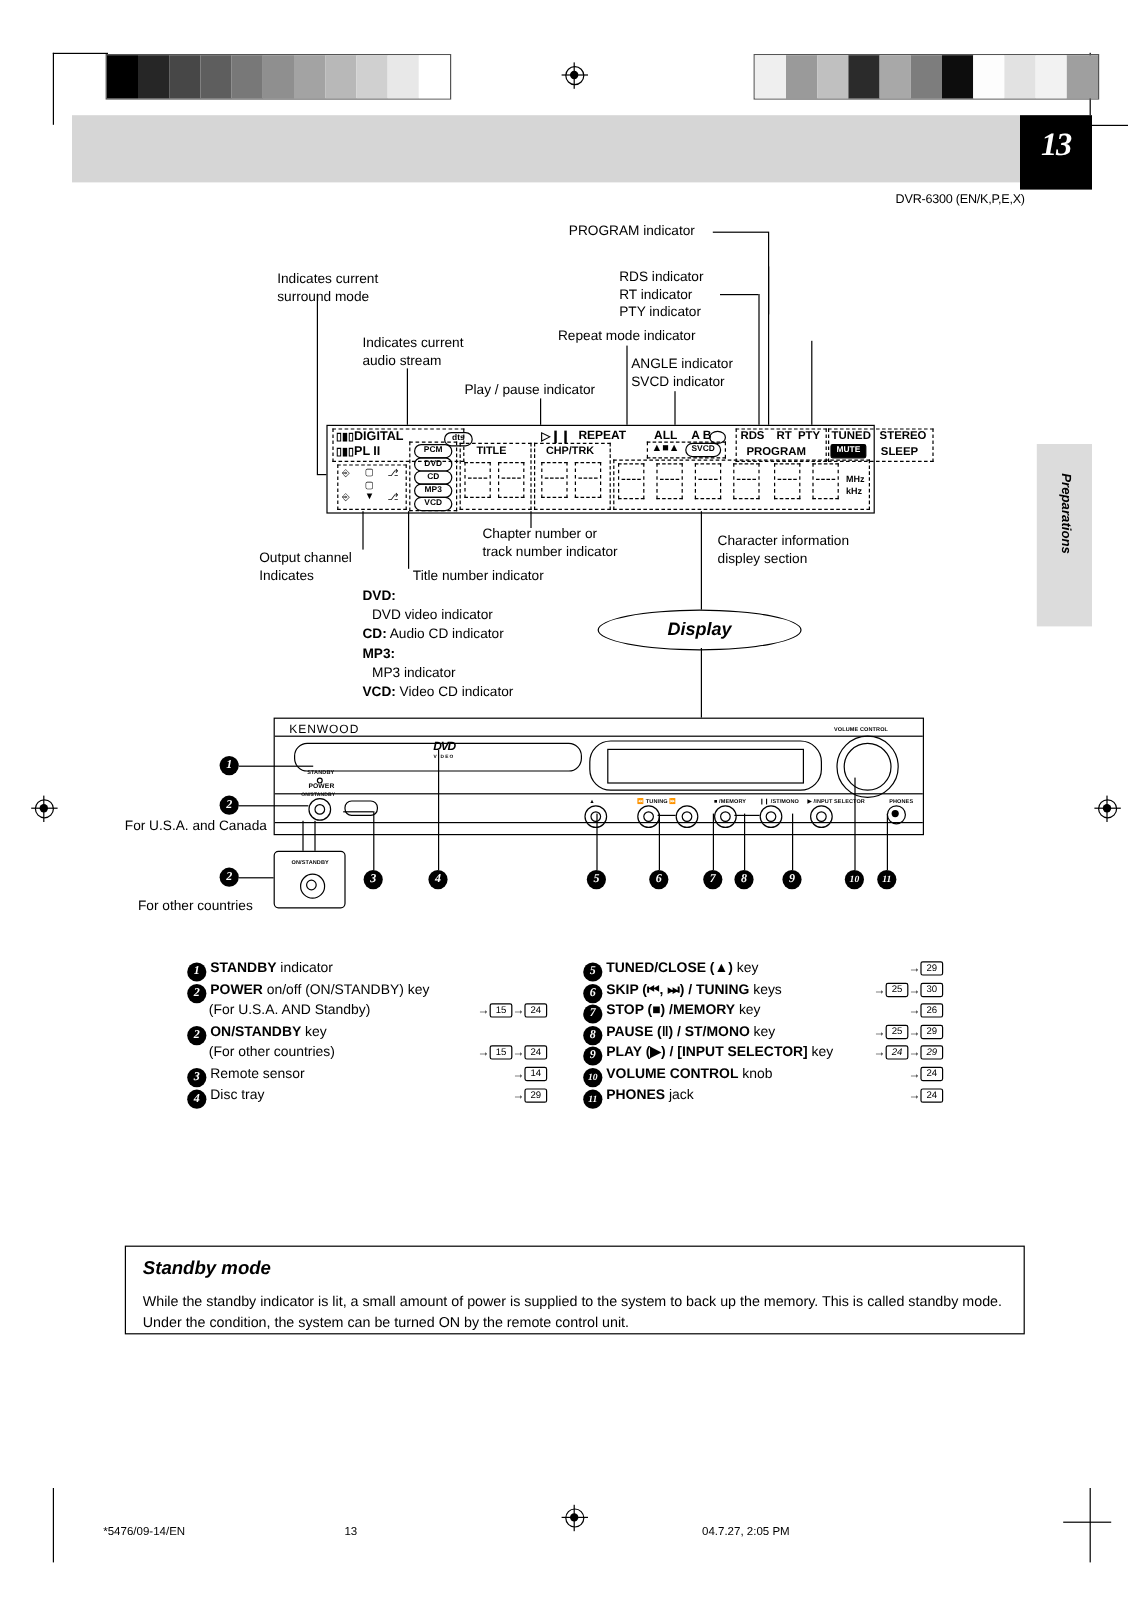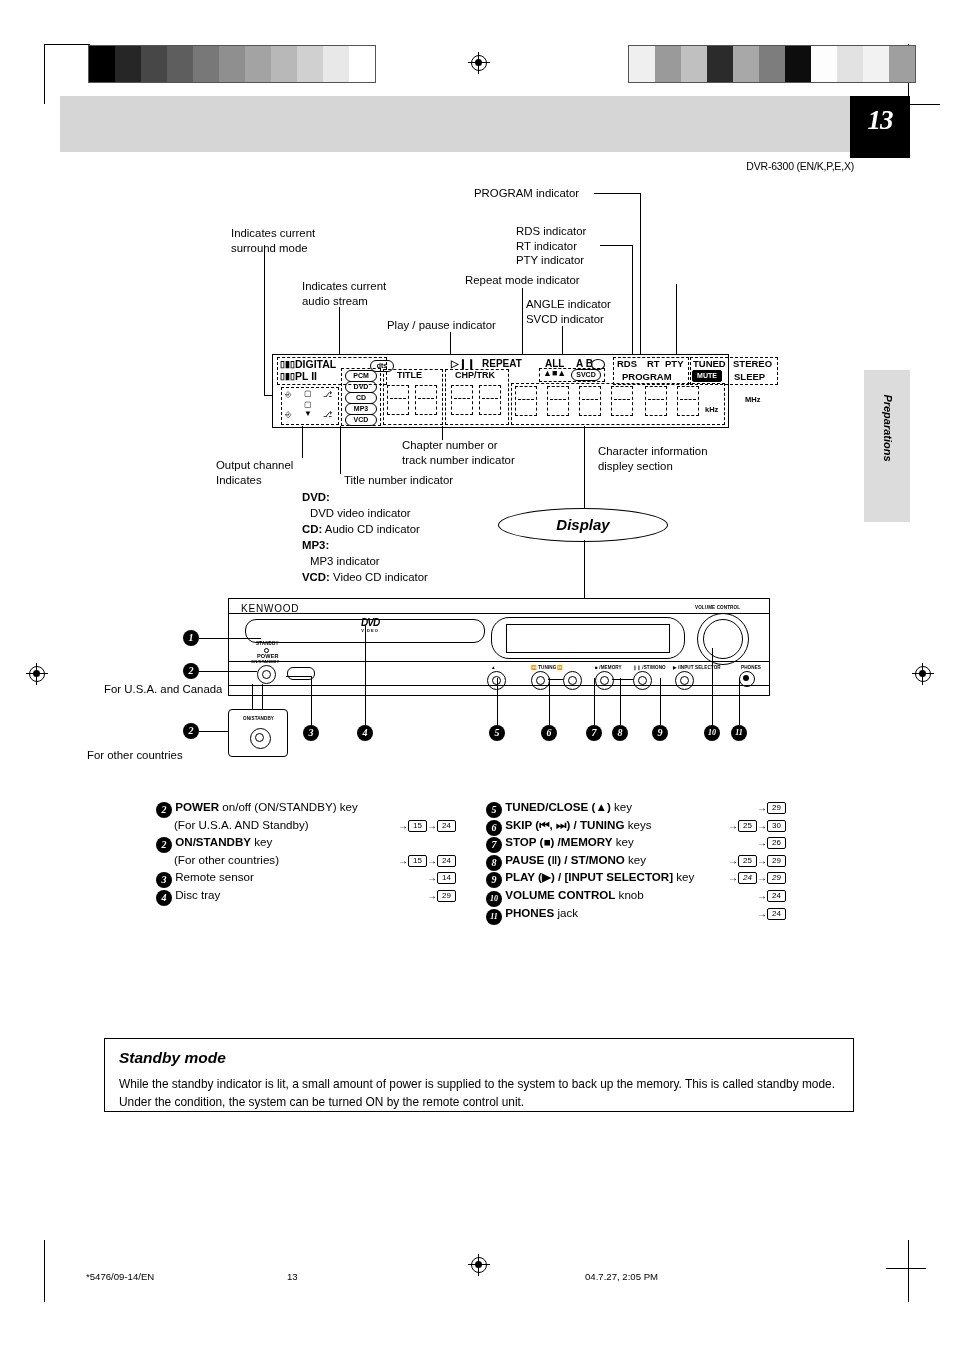--- a/index.html
+++ b/index.html
@@ -283,21 +283,21 @@
     <div class="dtxt" style="left:461px;top:16px;font-size:9.5px;">SLEEP</div>
 
     <div class="dash" style="left:238px;top:28px;width:212px;height:40px;"></div>
     <div class="segbox" style="left:242px;top:31px;"></div>
     <div class="segbox" style="left:274px;top:31px;"></div>
     <div class="segbox" style="left:306px;top:31px;"></div>
     <div class="segbox" style="left:338px;top:31px;"></div>
     <div class="segbox" style="left:372px;top:31px;"></div>
     <div class="segbox" style="left:404px;top:31px;"></div>
 
-    <div class="dtxt" style="left:432px;top:40px;font-size:7.5px;margin-left:40px;">MHz</div>
+    <div class="dtxt" style="left:432px;top:40px;font-size:7.5px;">MHz</div>
     <div class="dtxt" style="left:432px;top:50px;font-size:7.5px;">kHz</div>
   </div>
 
   <div class="ln lnv" style="left:302px;top:426px;height:32px;"></div>
   <div class="ln lnv" style="left:340px;top:426px;height:48px;"></div>
   <div class="ln lnv" style="left:442px;top:426px;height:14px;"></div>
   <div class="ln lnv" style="left:584px;top:426px;height:14px;"></div>
   <div class="ln lnv" style="left:584px;top:440px;height:68px;"></div>
   <div class="ln lnv" style="left:584px;top:540px;height:92px;"></div>
 
@@ -374,21 +374,21 @@
   </div>
 
   <div style="position:absolute;left:228px;top:709px;width:58px;height:46px;border:1.3px solid #000;border-radius:4px;background:#fff;">
     <div class="micro" style="left:14px;top:6px;">ON/STANDBY</div>
     <div class="btn" style="left:21px;top:18px;width:19px;height:19px;"></div>
   </div>
   <div class="ln lnv" style="left:252px;top:684px;height:25px;"></div>
   <div class="ln lnv" style="left:262px;top:684px;height:25px;"></div>
 
   <div class="co" style="left:104px;top:682px;">For U.S.A. and Canada</div>
-  <div class="co" style="left:87px;top:748px;">For other countries</div>
+  <div class="co" style="left:115px;top:748px;">For other countries</div>
 
   <div class="bull" style="left:183px;top:630px;">1</div>
   <div class="bull" style="left:183px;top:663px;">2</div>
   <div class="bull" style="left:183px;top:723px;">2</div>
   <div class="bull" style="left:303px;top:725px;">3</div>
   <div class="bull" style="left:357px;top:725px;">4</div>
   <div class="bull" style="left:489px;top:725px;">5</div>
   <div class="bull" style="left:541px;top:725px;">6</div>
   <div class="bull" style="left:586px;top:725px;">7</div>
   <div class="bull" style="left:612px;top:725px;">8</div>
@@ -404,20 +404,21 @@
   <div class="ln lnv" style="left:365px;top:625px;height:100px;"></div>
   <div class="ln lnv" style="left:497px;top:678px;height:47px;"></div>
   <div class="ln lnv" style="left:549px;top:678px;height:47px;"></div>
   <div class="ln lnv" style="left:594px;top:678px;height:47px;"></div>
   <div class="ln lnv" style="left:620px;top:678px;height:47px;"></div>
   <div class="ln lnv" style="left:660px;top:678px;height:47px;"></div>
   <div class="ln lnv" style="left:712px;top:648px;height:77px;"></div>
   <div class="ln lnv" style="left:739px;top:678px;height:47px;"></div>
 
   <div class="legend" id="legL" style="left:156px;top:798px;width:300px;">
+      <div class="lrow"><span class="bull" style="position:relative;display:inline-block;left:0;top:2px;">1</span> <b>STANDBY</b><span> indicator</span></div>
       <div class="lrow"><span class="bull" style="position:relative;display:inline-block;left:0;top:2px;">2</span> <b>POWER</b><span> on/off (ON/STANDBY) key</span></div>
       <div class="lrow"><span style="display:inline-block;width:18px;"></span><span>(For U.S.A. AND Standby)</span><span style="position:absolute;right:0;top:0;white-space:nowrap;"><span class="arrow">→</span><span class="pgref">15</span><span class="arrow">→</span><span class="pgref">24</span></span></div>
       <div class="lrow"><span class="bull" style="position:relative;display:inline-block;left:0;top:2px;">2</span> <b>ON/STANDBY</b><span> key</span></div>
       <div class="lrow"><span style="display:inline-block;width:18px;"></span><span>(For other countries)</span><span style="position:absolute;right:0;top:0;white-space:nowrap;"><span class="arrow">→</span><span class="pgref">15</span><span class="arrow">→</span><span class="pgref">24</span></span></div>
       <div class="lrow"><span class="bull" style="position:relative;display:inline-block;left:0;top:2px;">3</span> <span>Remote sensor</span><span style="position:absolute;right:0;top:0;white-space:nowrap;"><span class="arrow">→</span><span class="pgref">14</span></span></div>
       <div class="lrow"><span class="bull" style="position:relative;display:inline-block;left:0;top:2px;">4</span> <span>Disc tray</span><span style="position:absolute;right:0;top:0;white-space:nowrap;"><span class="arrow">→</span><span class="pgref">29</span></span></div>
     </div>
   <div class="legend" id="legR" style="left:486px;top:798px;width:300px;">
       <div class="lrow"><span class="bull" style="position:relative;display:inline-block;left:0;top:2px;">5</span> <b>TUNED/CLOSE (▲)</b><span> key</span><span style="position:absolute;right:0;top:0;white-space:nowrap;"><span class="arrow">→</span><span class="pgref">29</span></span></div>
       <div class="lrow"><span class="bull" style="position:relative;display:inline-block;left:0;top:2px;">6</span> <b>SKIP (⏮, ⏭) / TUNING</b><span> keys</span><span style="position:absolute;right:0;top:0;white-space:nowrap;"><span class="arrow">→</span><span class="pgref">25</span><span class="arrow">→</span><span class="pgref">30</span></span></div>

